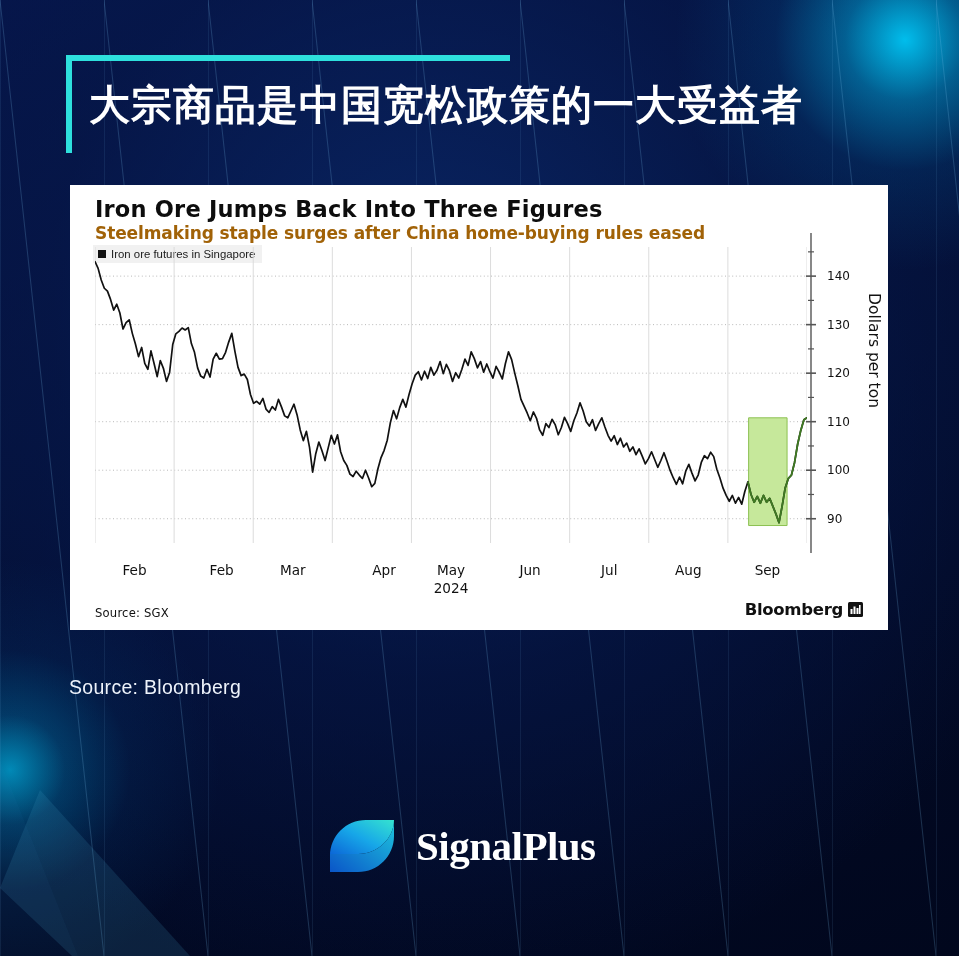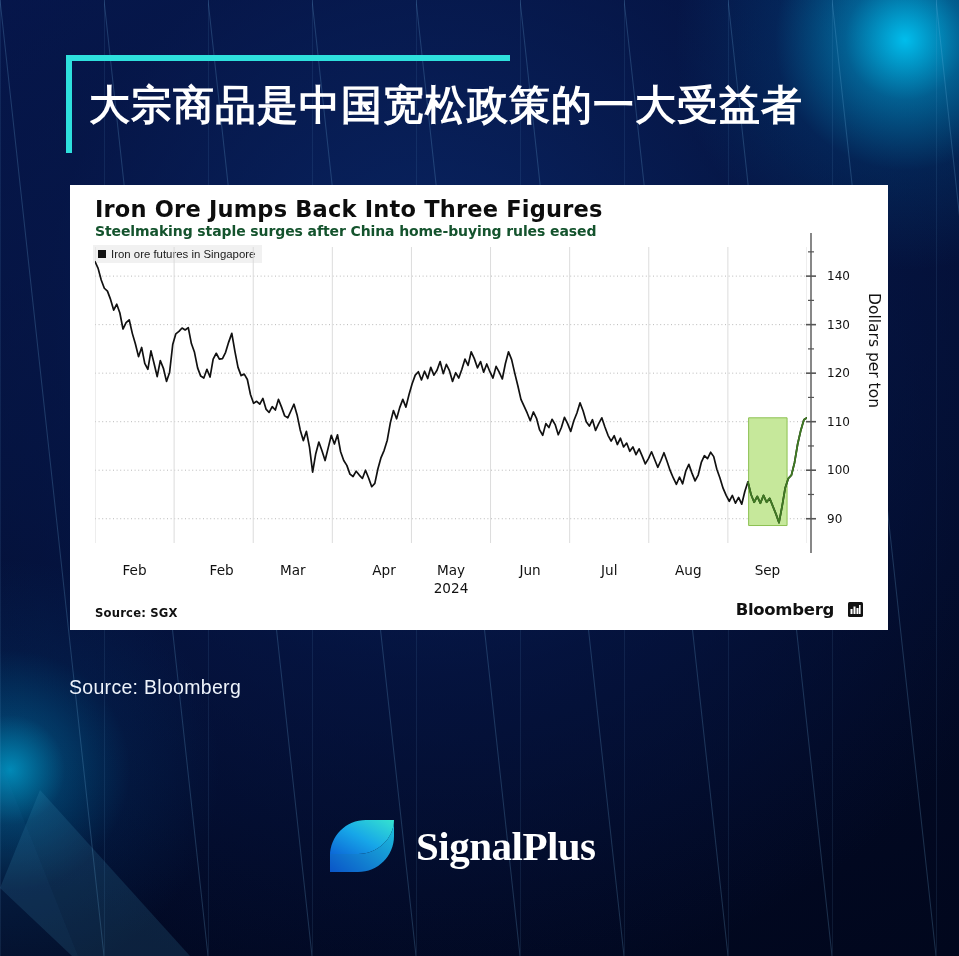--- a/index.html
+++ b/index.html
@@ -27,21 +27,21 @@
   }
   .ch-title {
     position:absolute; left:25px; top:11px;
     font-family:"DejaVu Sans", sans-serif;
     font-weight:bold; font-size:22.5px; color:#0d0d0d;
     letter-spacing:.2px; white-space:nowrap;
   }
   .ch-sub {
     position:absolute; left:25px; top:38px;
     font-family:"DejaVu Sans", sans-serif;
-    font-weight:bold; font-size:14px; color:#14532d;
+    font-weight:bold; font-size:17px; color:#a16207;
     letter-spacing:-.1px; white-space:nowrap;
   }
   .legend {
     position:absolute; left:23px; top:60px;
     background:#f1f1f1; padding:3px 7px 3px 5px;
     display:flex; align-items:center; gap:5px;
   }
   .legend .sw { width:8px; height:8px; background:#111; display:block; }
   .legend span.lbl { font-family:"Liberation Sans", sans-serif; font-size:11.4px; color:#1a1a1a; }
   .plot { position:absolute; left:25px; top:62px; width:712px; height:296px; }
@@ -51,26 +51,26 @@
     font-family:"DejaVu Sans", sans-serif;
     font-size:15.5px; color:#111; white-space:nowrap;
     writing-mode:vertical-rl;
   }
   .ytick { position:absolute; left:22px; font-size:12px; font-family:"DejaVu Sans", sans-serif; color:#111; transform:translateY(-50%); }
   .xaxis { position:absolute; left:25px; top:373px; width:712px; height:42px; }
   .xtick { position:absolute; font-size:13.6px; font-family:"DejaVu Sans", sans-serif; color:#111; transform:translateX(-50%); text-align:center; }
   .xtick .yr { display:block; font-size:13.6px; margin-top:2px; }
   .src {
     position:absolute; left:25px; top:421px;
-    font-family:"DejaVu Sans", sans-serif; font-weight:bold;
+    font-family:"DejaVu Sans", sans-serif; font-weight:normal;
     font-size:11.6px; color:#111; letter-spacing:.2px;
   }
   .bbg {
     position:absolute; right:25px; top:415px;
-    display:flex; align-items:center; gap:14px;
+    display:flex; align-items:center; gap:5px;
   }
   .bbg .wm { font-family:"DejaVu Sans", sans-serif; font-weight:bold; font-size:16.5px; color:#111; letter-spacing:-.3px; }
   .headline {
     position:absolute; left:89px; top:62px; width:830px; height:86px;
     display:flex; align-items:center;
   }
   .headline span {
     font-family:"DejaVu Sans", sans-serif; font-weight:bold;
     font-size:41px; color:#ffffff; letter-spacing:1px; white-space:nowrap;
   }

